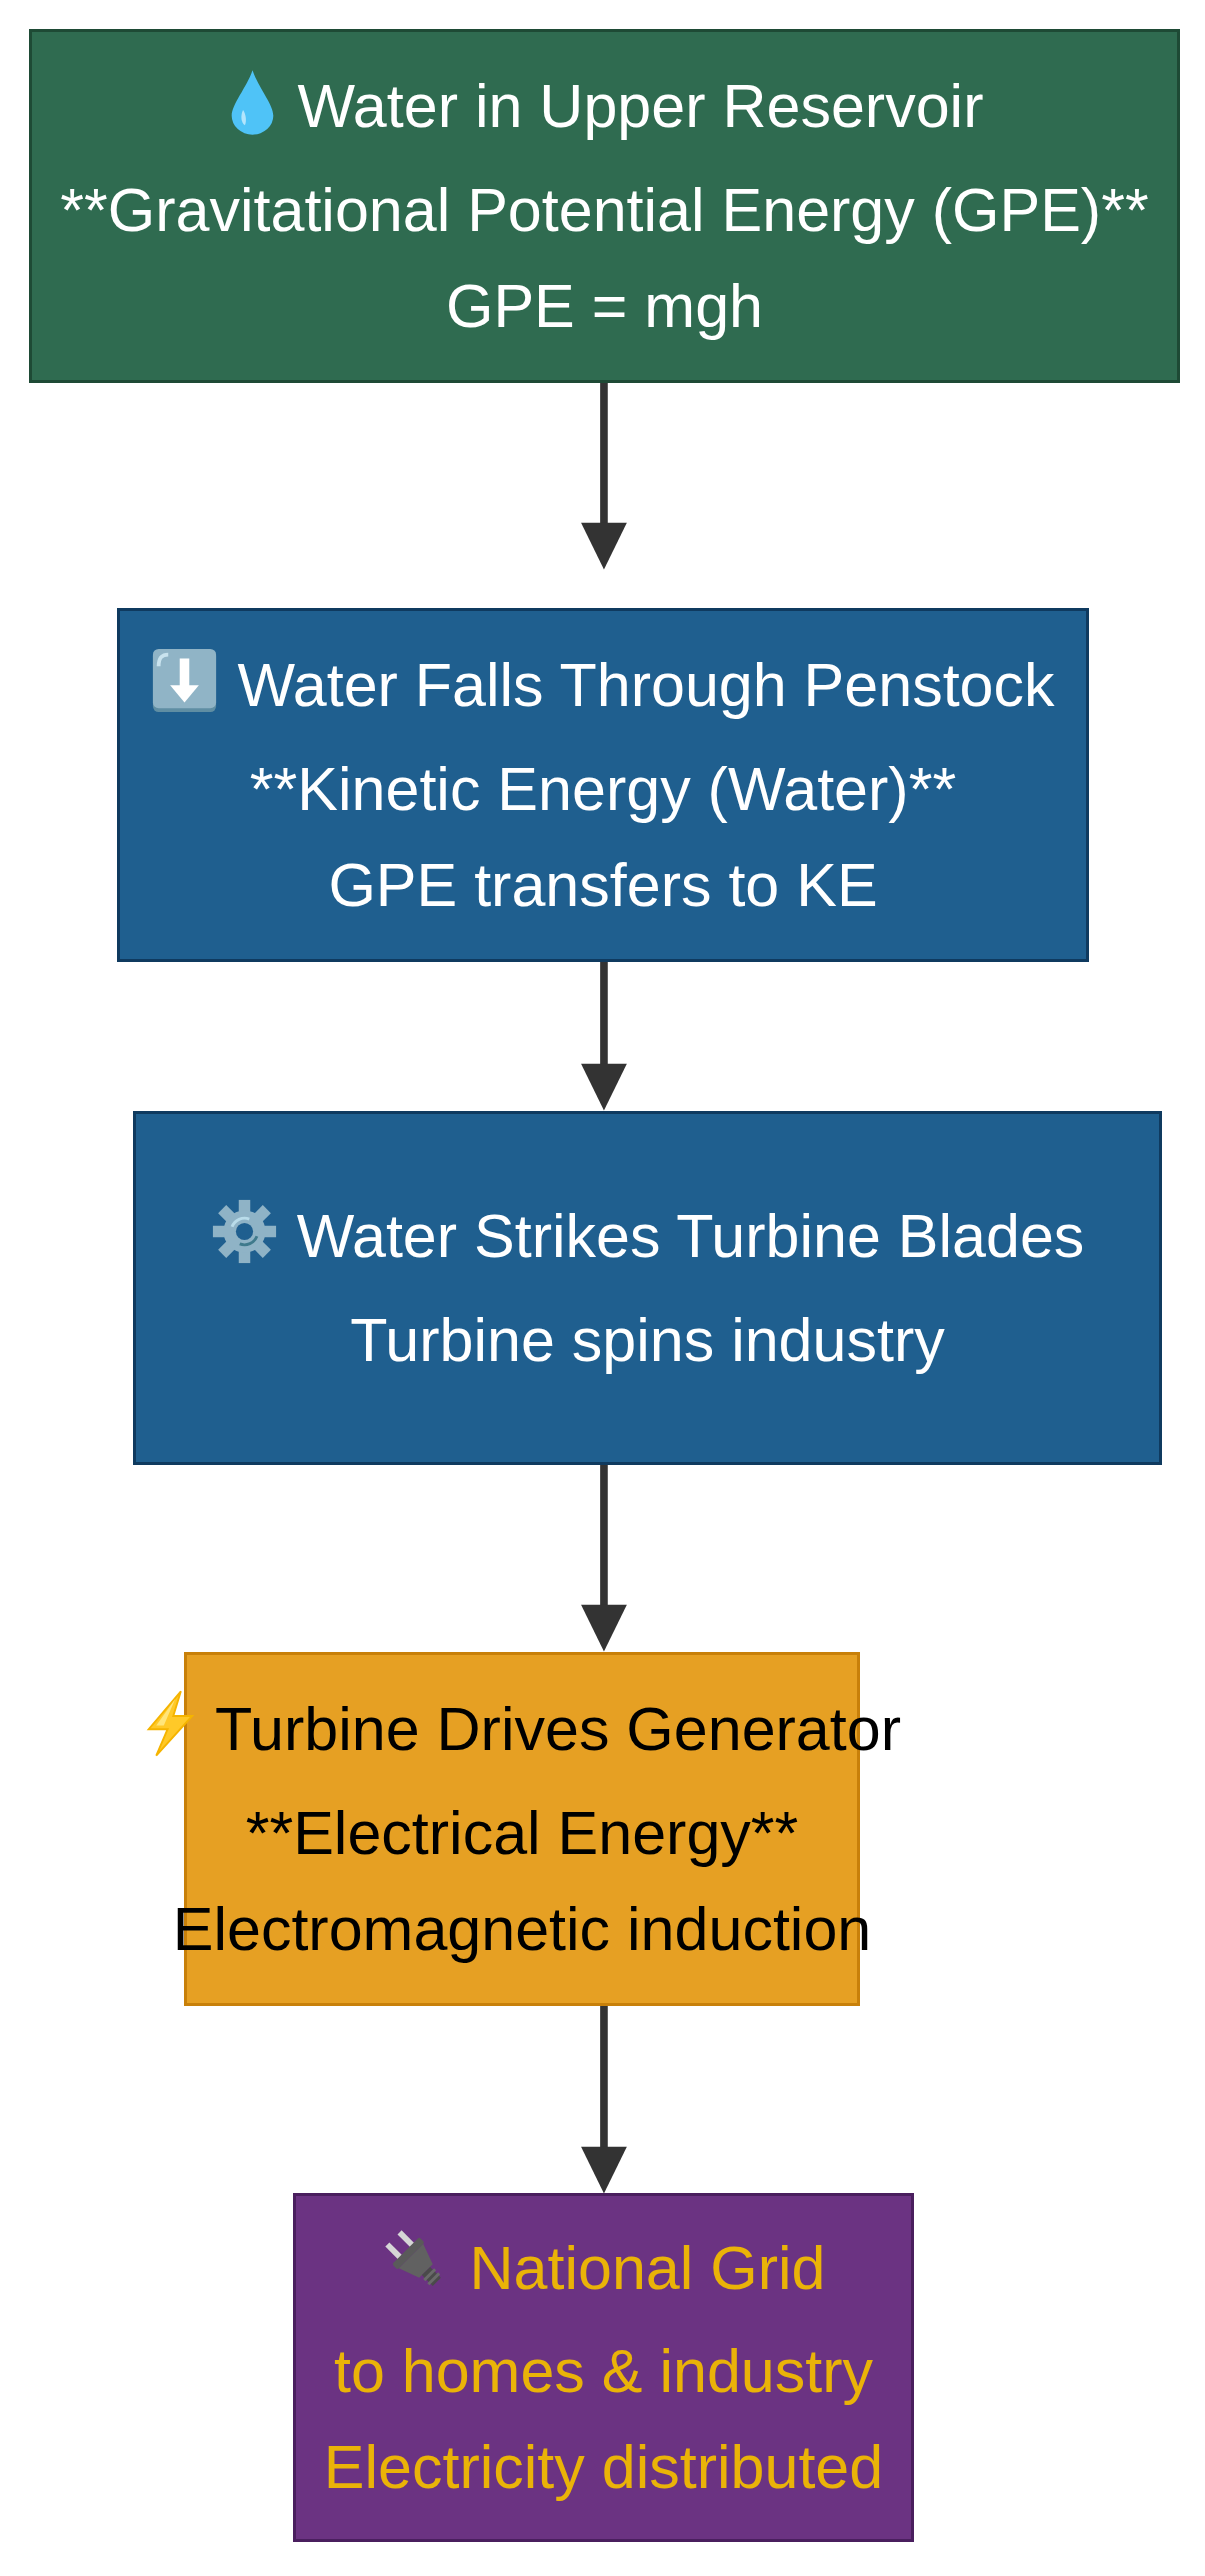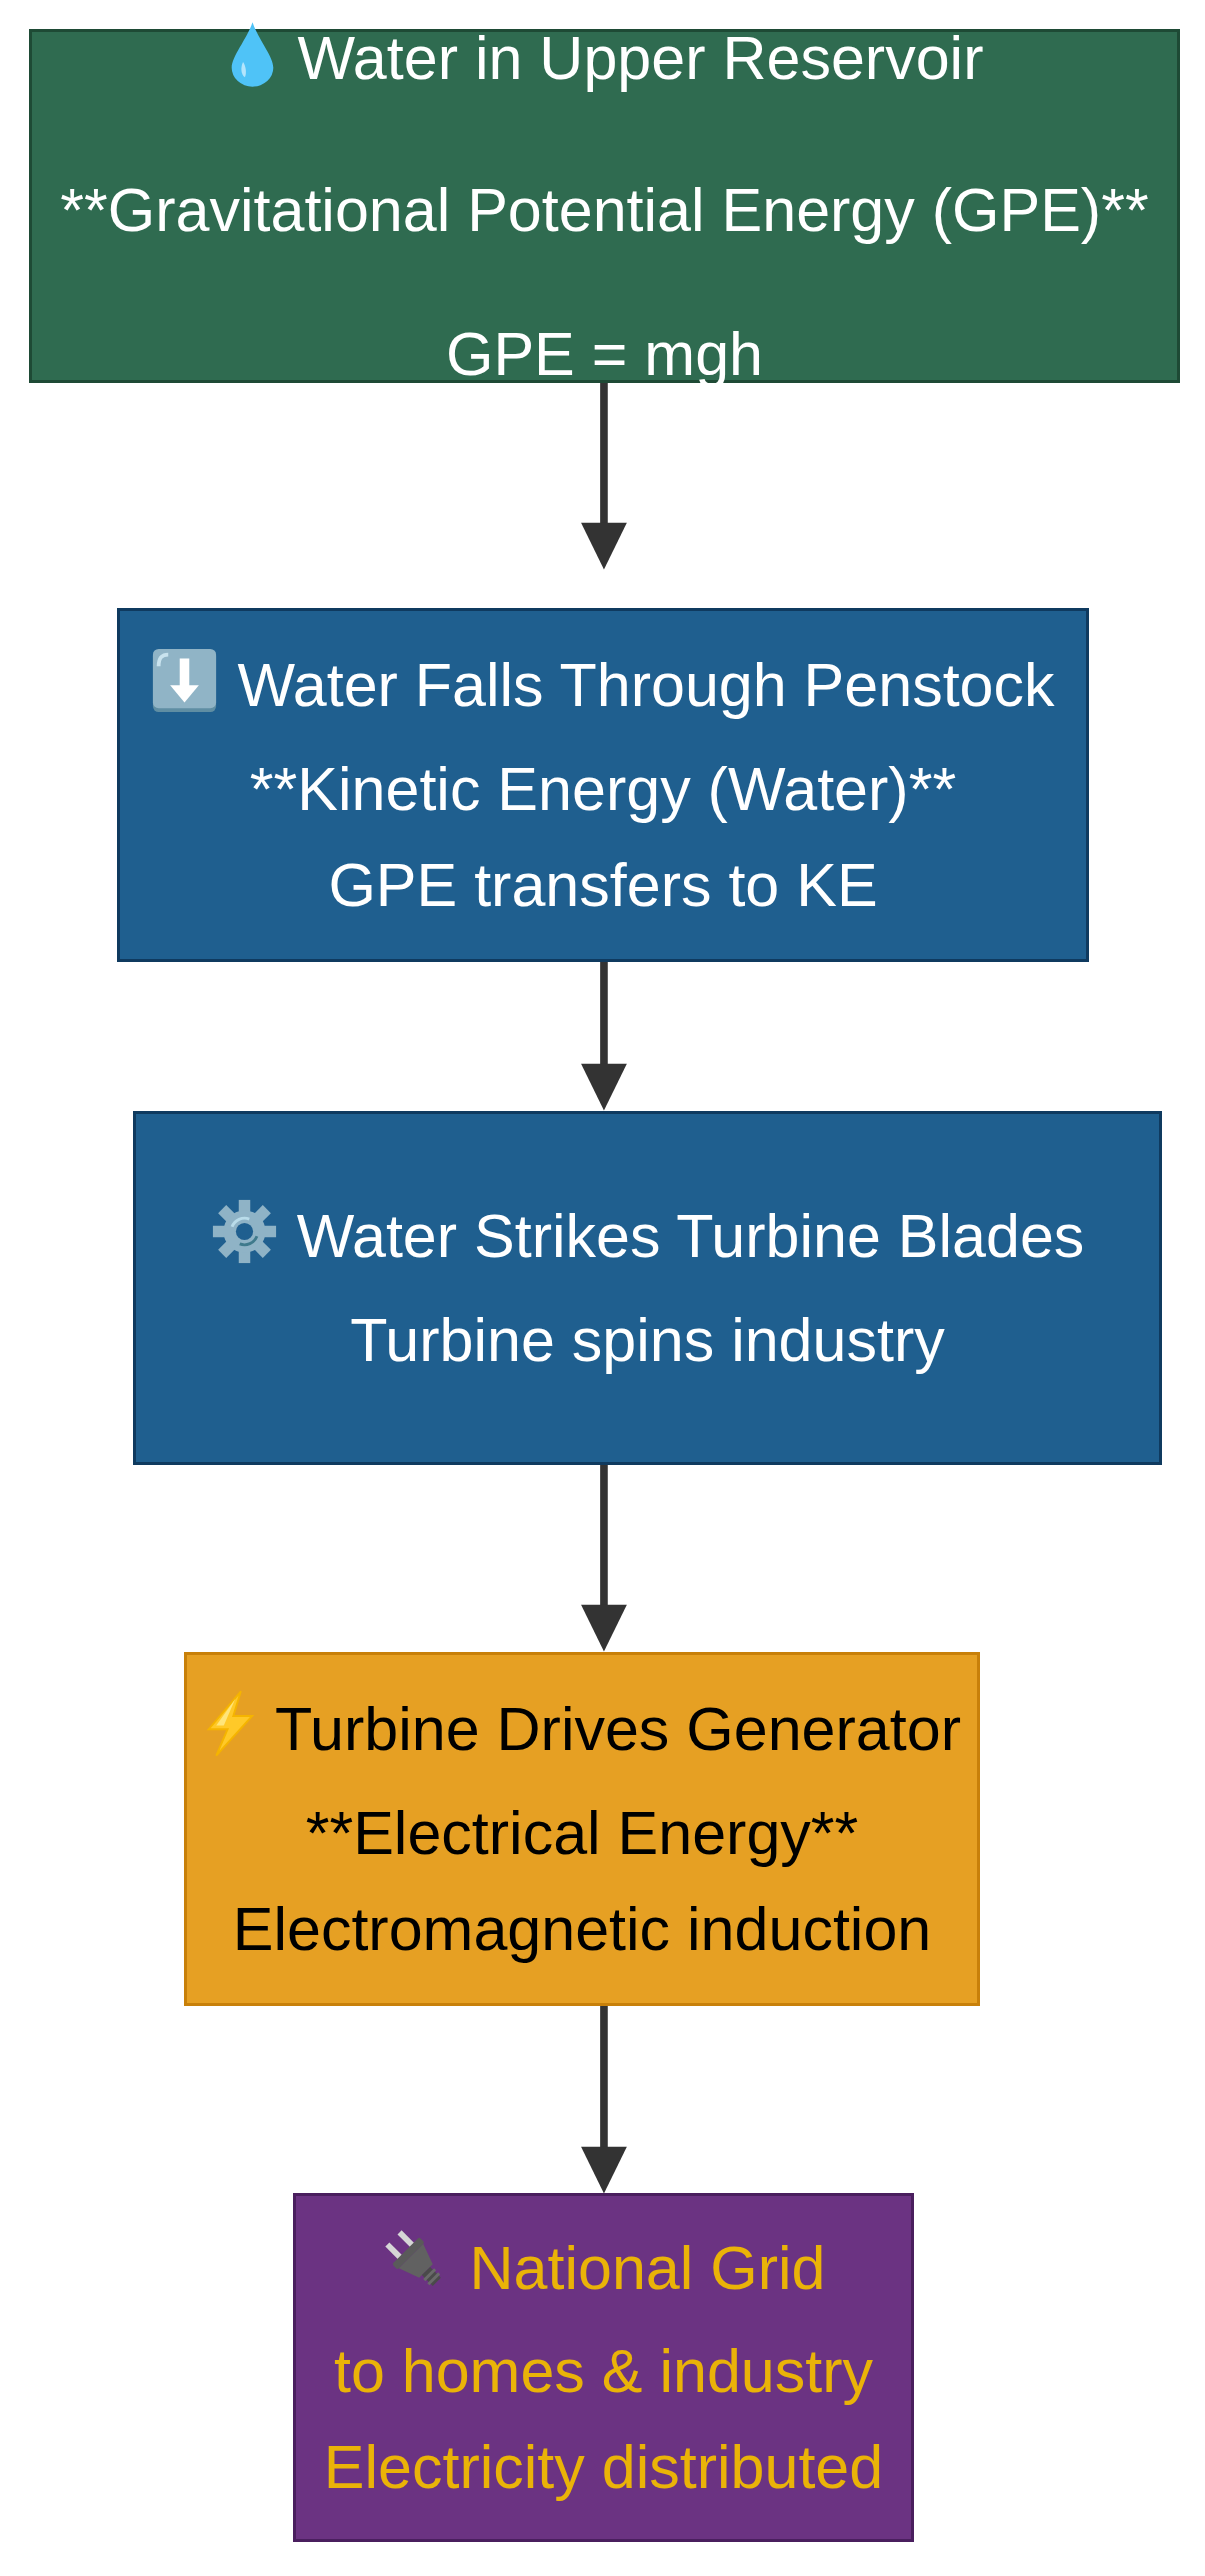--- a/index.html
+++ b/index.html
@@ -29,21 +29,21 @@
       <line x1="633" y1="1535" x2="633" y2="1686" stroke-width="8"></line>
       <polygon points="609,1682 657,1682 633,1731" stroke="none"></polygon>
     </g>
     <g>
       <line x1="633" y1="2102" x2="633" y2="2254" stroke-width="8"></line>
       <polygon points="609,2250 657,2250 633,2299" stroke="none"></polygon>
     </g>
   </g>
 </svg>
 
-<div class="node" style="left:29px; top:29px; width:1151px; height:354px; background:#2f6b50; border-color:#1e4a35; color:#ffffff;gap:48px;">
+<div class="node" style="left:29px; top:29px; width:1151px; height:354px; background:#2f6b50; border-color:#1e4a35; color:#ffffff;">
   <div class="line">
     <span class="emoji">
       <svg width="53" height="67" viewBox="0 0 56 70">
         <path d="M28 2 C22 20 6 38 6 50 A22 20 0 0 0 50 50 C50 38 34 20 28 2 Z" fill="#4fc3f7"></path>
         <path d="M18 44 C15 50 16 58 20 60 C22 56 21 48 18 44 Z" fill="#b3e5fc"></path>
       </svg>
     </span><span>Water in Upper Reservoir</span>
   </div>
   <div class="line">**Gravitational Potential Energy (GPE)**</div>
   <div class="line">GPE = mgh</div>
@@ -78,21 +78,21 @@
         </g>
         <circle cx="35" cy="35" r="9" fill="#1f5f8f"></circle>
         <path d="M22 30 A14 14 0 0 1 40 22" stroke="#b9dcea" stroke-width="3" fill="none"></path>
         <path d="M48 40 A14 14 0 0 1 30 48" stroke="#3f7a8c" stroke-width="3" fill="none"></path>
       </svg>
     </span><span>Water Strikes Turbine Blades</span>
   </div>
   <div class="line">Turbine spins industry</div>
 </div>
 
-<div class="node" style="left:184px; top:1652px; width:796px; height:354px; background:#e6a023; border-color:#c8800a; color:#000000;">
+<div class="node" style="left:184px; top:1652px; width:676px; height:354px; background:#e6a023; border-color:#c8800a; color:#000000;">
   <div class="line">
     <span class="emoji">
       <svg width="53" height="69" viewBox="0 0 56 72">
         <polygon points="40,2 6,42 26,42 14,70 52,28 32,28" fill="#ffc928" stroke="#f5b400" stroke-width="2"></polygon>
         <polygon points="34,10 14,38 22,38" fill="#ffe57a"></polygon>
       </svg>
     </span><span>Turbine Drives Generator</span>
   </div>
   <div class="line">**Electrical Energy**</div>
   <div class="line">Electromagnetic induction</div>

